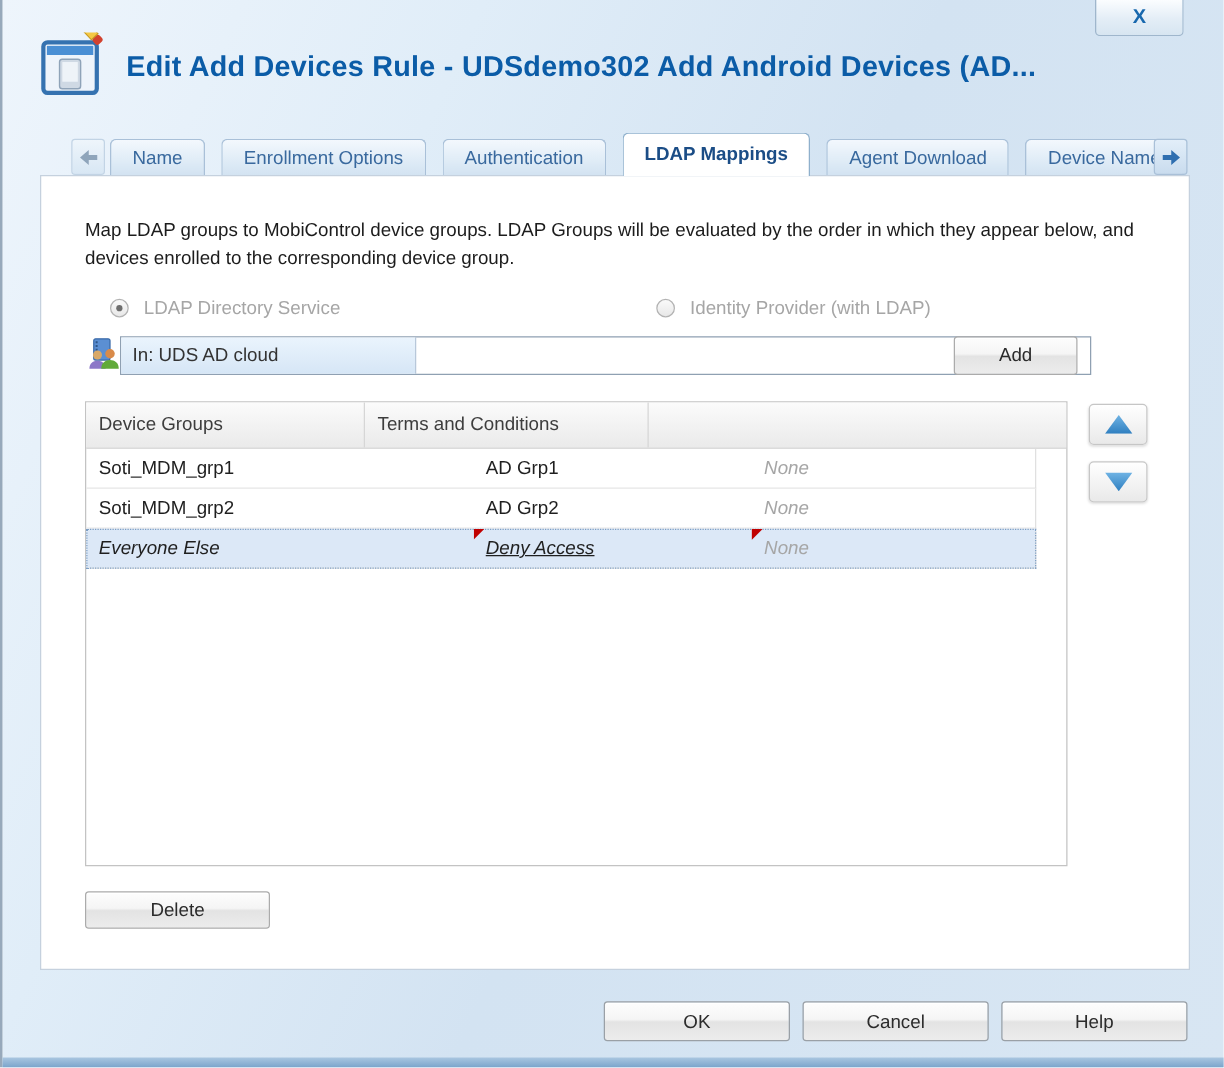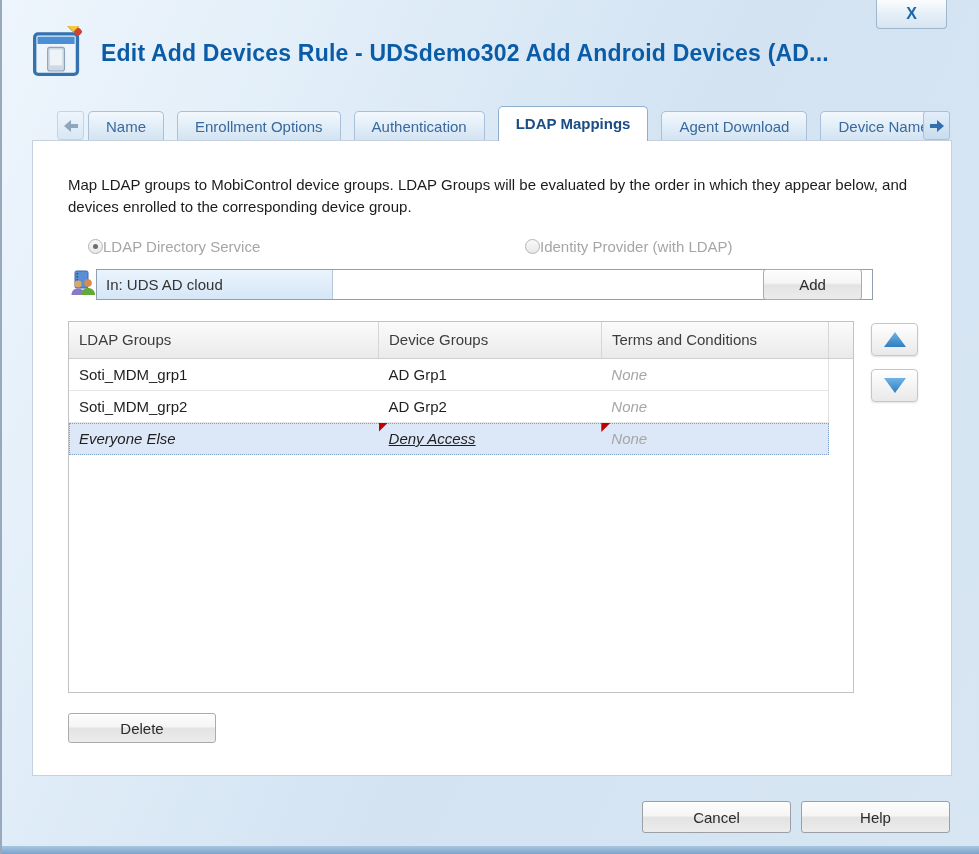--- a/index.html
+++ b/index.html
@@ -52,21 +52,21 @@
   }
 
   
   .panel{
     position:absolute; left:30px; top:140px; width:920px; height:636px;
     background:#ffffff; border:1px solid #c5d1de;
   }
   .desc{ position:absolute; left:35px; top:33px; width:848px; font-size:15px; color:#1c1c1c; line-height:1.45; }
 
   .radio-row{ position:absolute; left:0; top:97px; width:100%; height:22px; }
-  .radio-item{ position:absolute; display:flex; align-items:center; gap:0; color:#a6a6a6; font-size:15px; }
+  .radio-item{ position:absolute; display:flex; align-items:center; gap:12px; color:#a6a6a6; font-size:15px; }
   .radio-item.r1{ left:55px; } .radio-item.r2{ left:492px; }
   .radio-circle{
     width:15px; height:15px; border-radius:50%; border:1px solid #b3b3b3;
     background:linear-gradient(#fafafa,#e8e8e8); position:relative; flex:0 0 auto;
   }
   .radio-circle.checked::after{
     content:""; position:absolute; left:4px; top:4px; width:5px; height:5px;
     border-radius:50%; background:#6e6e6e;
   }
 
@@ -215,21 +215,20 @@
         </svg>
       </span>
       <div class="search-group">
         <div class="scope-box">In: UDS AD cloud</div>
       </div>
       <button class="btn add-btn">Add</button>
     </div>
 
     <div class="grid">
       <div class="grid-header">
-        <div class="hcell h1">LDAP Groups</div>
         <div class="hcell h2">Device Groups</div>
         <div class="hcell h3">Terms and Conditions</div>
         <div class="hcell hspacer"></div>
       </div>
       <div id="grid-rows">
           <div class="grid-row">
             <div class="cell c1">Soti_MDM_grp1</div>
             <div class="cell c2"><span>AD Grp1</span></div>
             <div class="cell c3 terms"><span>None</span></div>
           </div>
@@ -266,18 +265,19 @@
             </linearGradient>
           </defs>
         <polygon points="0,0 22,0 11,15" fill="url(#gd)"></polygon>
       </svg>
     </button>
 
     <button class="btn delete-btn">Delete</button>
   </div>
 
   <div class="footer">
+    <button class="btn">OK</button>
     <button class="btn">Cancel</button>
     <button class="btn">Help</button>
   </div>
 
   <div class="bottom-strip"></div>
 </div>
 
 </body></html>

